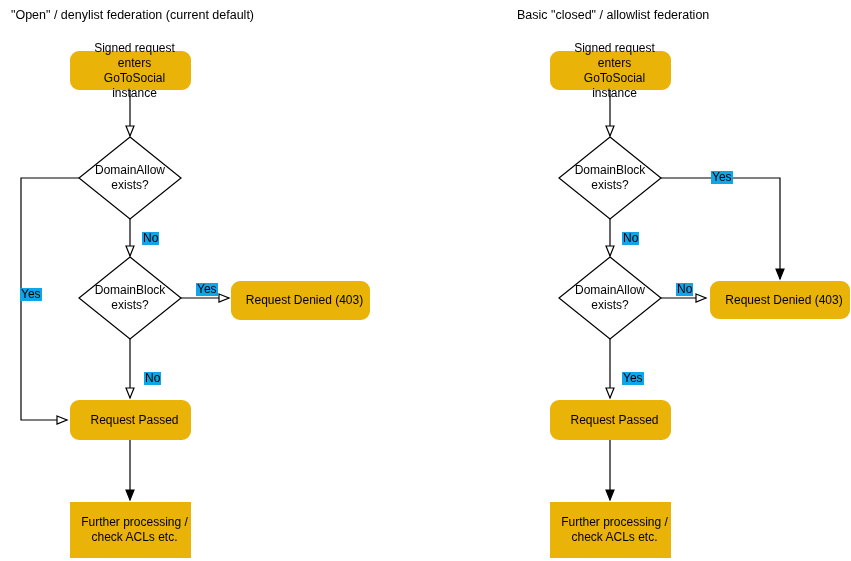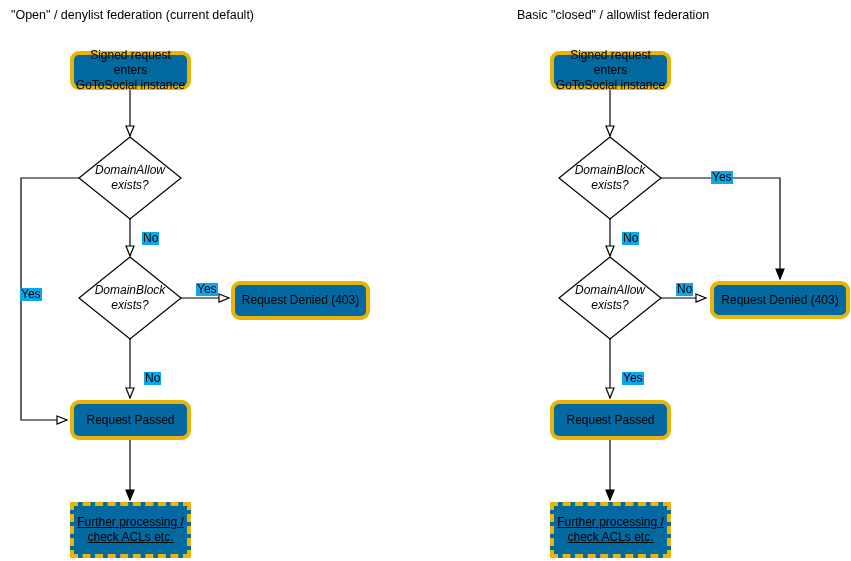--- a/index.html
+++ b/index.html
@@ -23,47 +23,46 @@
   }
   .chart-title {
     position: absolute;
     font-size: 12.5px;
     line-height: 14px;
     white-space: nowrap;
   }
   .node {
     position: absolute;
     box-sizing: border-box;
-    background: #0369a1;
-    border: 4px solid #eab308;
+    background: #eab308;
+    border: 2px solid #eab308;
     border-radius: 9px;
     display: flex;
     align-items: center;
     justify-content: center;
     text-align: center;
     font-size: 12px;
     line-height: 15px;
     white-space: pre-line;
+    padding-left: 8px;
   }
   .node.dashed {
     border-style: dashed;
     border-radius: 0;
-    text-decoration: underline;
   }
   .diamond-text {
     position: absolute;
     display: flex;
     align-items: center;
     justify-content: center;
     text-align: center;
     font-size: 12px;
     line-height: 15px;
     white-space: pre-line;
     pointer-events: none;
-    font-style: italic;
   }
   .edge-label {
     position: absolute;
     font-size: 12px;
     line-height: 13px;
     background: #0ea5e9;
     padding: 0 1px;
     white-space: nowrap;
   }
 </style>

